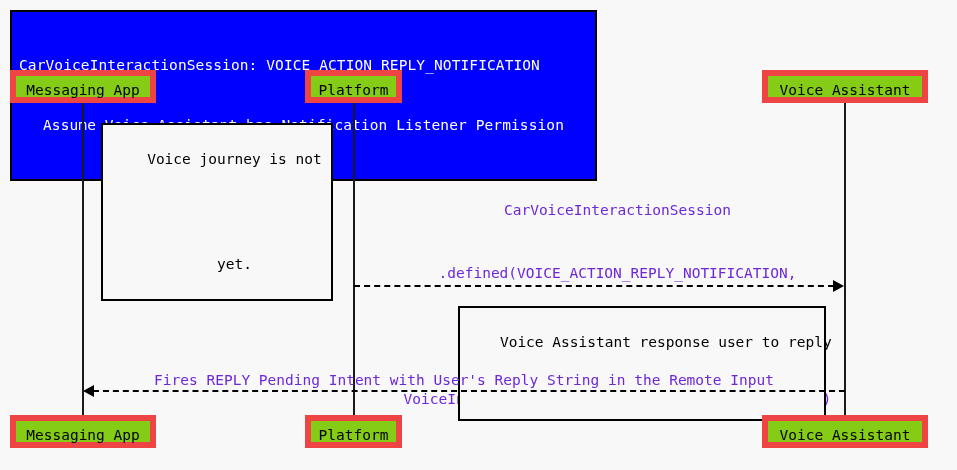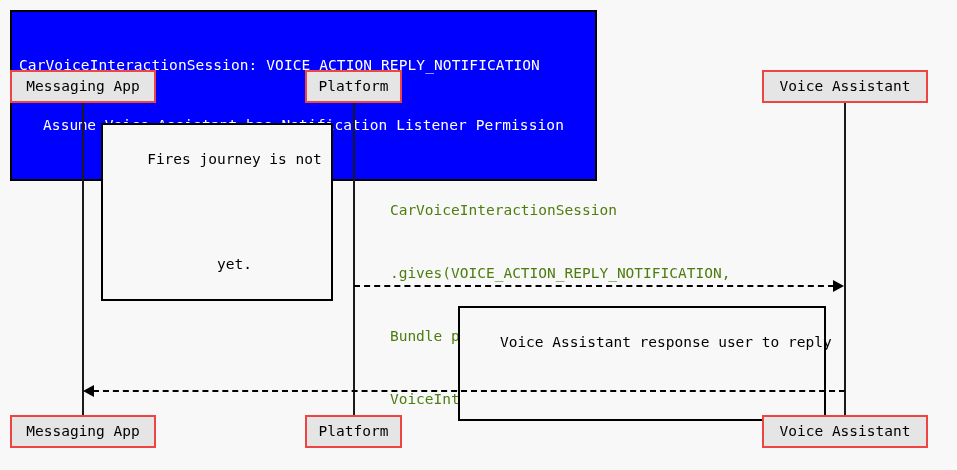--- a/index.html
+++ b/index.html
@@ -44,22 +44,22 @@
     top: 103px;
     width: 2px;
     height: 312px;
     background: #1a1a1a;
   }
 
   
   .participant {
     position: absolute;
     box-sizing: border-box;
-    background: #e5e5e5;
-    border: 2px solid #ef4444;
+    background: #84cc16;
+    border: 6px solid #ef4444;
     color: #000000;
     font-size: 14.5px;
     line-height: 29px;
     height: 33px;
     text-align: center;
     white-space: pre;
   }
 
   
   .note {
@@ -71,25 +71,25 @@
     font-size: 14.5px;
     line-height: 21px;
     text-align: center;
     white-space: pre;
     padding: 3px 5px;
   }
 
   
   .msg-text {
     position: absolute;
-    color: #4d7c0f;
+    color: #6d28d9;
     font-size: 14.5px;
     line-height: 21px;
     white-space: pre;
-    text-align: left;
+    text-align: center;
   }
 
   
   .dashed-line {
     position: absolute;
     height: 0;
     border-top: 2px dashed #000000;
   }
   .arrow-right {
     position: absolute;
@@ -120,44 +120,45 @@
 
   <div class="lifeline" style="left:82px;"></div>
   <div class="lifeline" style="left:353px;"></div>
   <div class="lifeline" style="left:844px;"></div>
 
   <div class="participant" style="left:10px;  top:70px; width:146px;">Messaging App</div>
   <div class="participant" style="left:305px; top:70px; width:97px;">Platform</div>
   <div class="participant" style="left:762px; top:70px; width:166px;">Voice Assistant</div>
 
   <div class="note" style="left:101px; top:123px; width:232px;">
-    <span>Fires journey is not</span>
+    <span>Voice journey is not</span>
     <br>
     <br>
     <span>yet.</span>
   </div>
 
   <div class="msg-text" style="left:355px; top:179px; width:490px;">
     <span>CarVoiceInteractionSession</span>
     <br>
-    <span>.gives(VOICE_ACTION_REPLY_NOTIFICATION,</span>
+    <span>.defined(VOICE_ACTION_REPLY_NOTIFICATION,</span>
     <br>
     <span>Bundle payload,</span>
     <br>
     <span>VoiceInteractionSession.SHOW_SOURCE_NOTIFICATION)</span>
   </div>
 
   <div class="dashed-line" style="left:354px; top:285px; width:480px;"></div>
   <div class="arrow-right" style="left:833px; top:280px;"></div>
 
   <div class="note" style="left:458px; top:306px; width:368px;">
     <span>Voice Assistant response user to reply</span>
     <br>
   </div>
 
+  <div class="msg-text" style="left:83px; top:370px; width:762px;">Fires REPLY Pending Intent with User's Reply String in the Remote Input</div>
 
   <div class="dashed-line" style="left:93px; top:390px; width:752px;"></div>
   <div class="arrow-left" style="left:83px; top:385px;"></div>
 
   <div class="participant" style="left:10px;  top:415px; width:146px;">Messaging App</div>
   <div class="participant" style="left:305px; top:415px; width:97px;">Platform</div>
   <div class="participant" style="left:762px; top:415px; width:166px;">Voice Assistant</div>
 
 </div>
 

